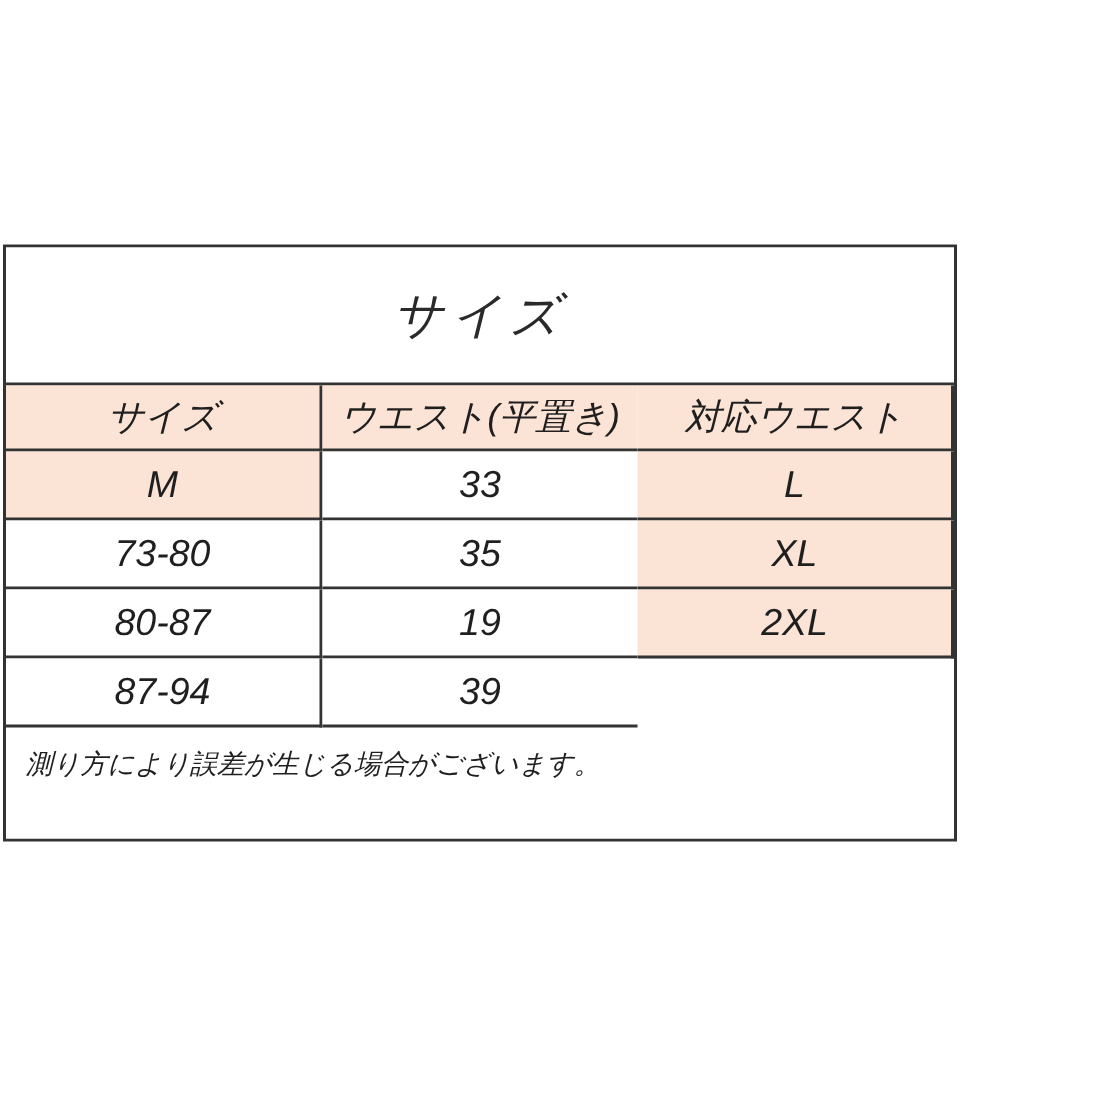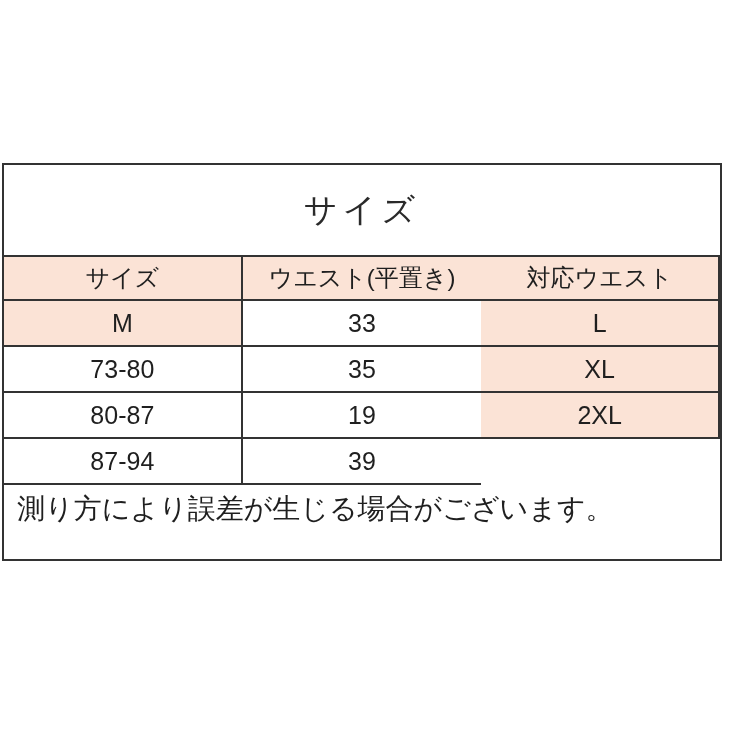--- a/index.html
+++ b/index.html
@@ -7,23 +7,24 @@
     width: 740px;
     height: 740px;
     background: #ffffff;
     font-family: "Liberation Sans", "DejaVu Sans", sans-serif;
     color: #222222;
   }
   .size-chart {
     position: absolute;
     left: 2px;
     top: 163px;
-    width: 720px;
+    width: 636px;
     border: 2px solid #333333;
     background: #ffffff;
+    font-style: italic;
   }
   .title-row {
     height: 92px;
     display: flex;
     align-items: center;
     justify-content: center;
     border-bottom: 2px solid #333333;
     background: #ffffff;
   }
   .title-row .title-text {
@@ -51,21 +52,21 @@
     font-size: 24px;
   }
   .cell.data { height: 46px; }
   .cell.data.col-1 { background: #fbe3d6; }
   .footnote {
     min-height: 74px;
     padding: 9px 13px 10px 13px;
     background: #ffffff;
   }
   .footnote p {
-    font-size: 28px;
+    font-size: 18px;
     line-height: 30px;
     color: #1f1f1f;
     white-space: nowrap;
   }
 </style>
 </head>
 <body>
 
 <div class="size-chart">
 

